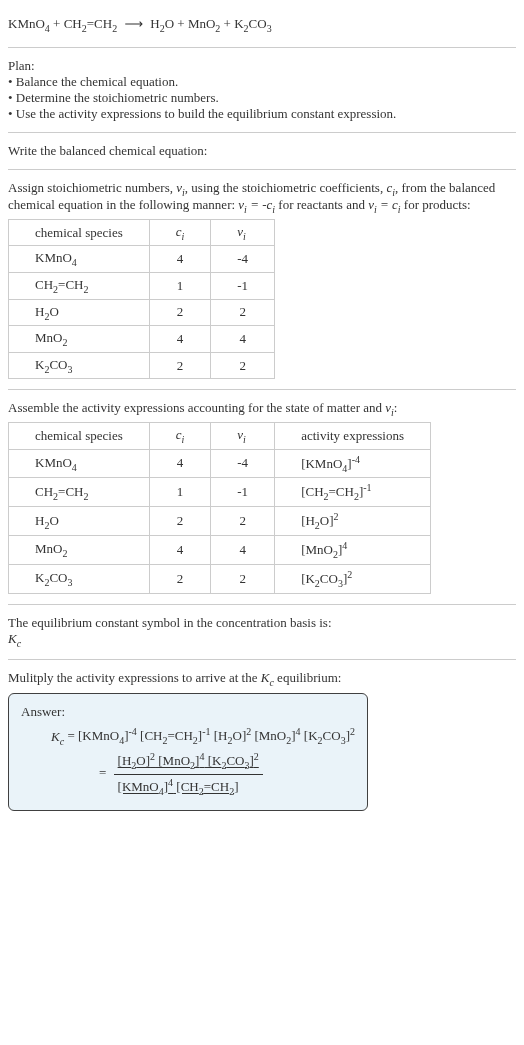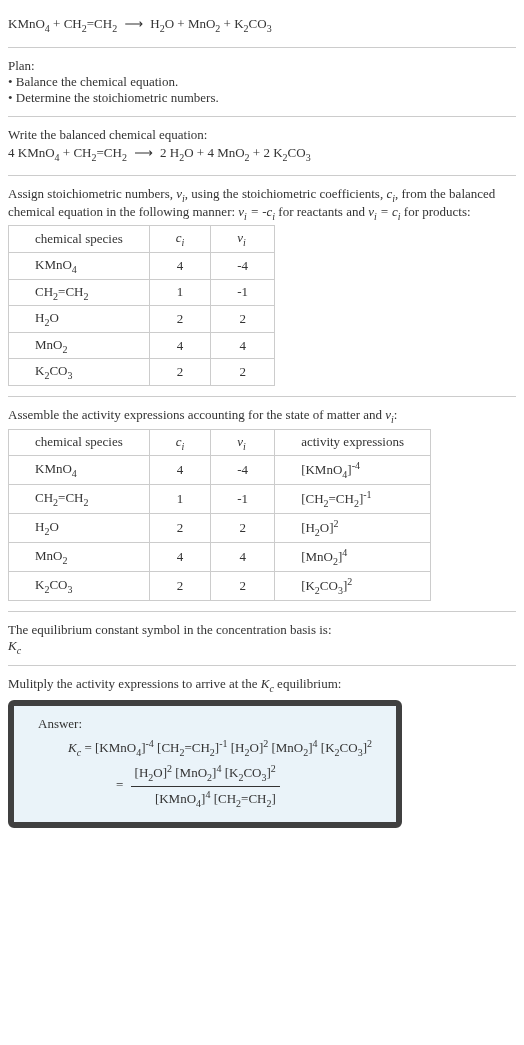--- a/index.html
+++ b/index.html
@@ -38,37 +38,38 @@
       border: 1px solid #ccc;
       padding: 4px 26px;
       text-align: left;
       font-weight: normal;
     }
     th {
       background: #fff;
     }
     .answer-box {
       background: #eaf3f9;
-      border: 6px solid #404040;
+      border: 1px solid #404040;
       border-radius: 6px;
-      padding: 10px 24px;
+      padding: 10px 12px;
       margin-top: 6px;
       display: inline-block;
     }
     .answer-label {
       margin-bottom: 4px;
     }
     .eq-line {
       line-height: 1.6;
     }
     .frac {
       display: inline-block;
-      text-align: right;
+      text-align: left;
       vertical-align: middle;
       margin: 0 4px;
+      text-decoration: underline;
     }
     .frac-num {
       display: block;
       border-bottom: 1px solid #333;
       padding: 0 4px;
     }
     .frac-den {
       display: block;
       padding: 0 4px;
     }
@@ -91,29 +92,27 @@
     KMnO<span class="sub">4</span> + CH<span class="sub">2</span>=CH<span class="sub">2</span> <span class="arrow">⟶</span> H<span class="sub">2</span>O + MnO<span class="sub">2</span> + K<span class="sub">2</span>CO<span class="sub">3</span>
   </div>
 </div>
 
 <hr>
 
 <div class="section">
   <div>Plan:</div>
   <div>• Balance the chemical equation.</div>
   <div>• Determine the stoichiometric numbers.</div>
+  <div>• Use the activity expressions to build the equilibrium constant expression.</div>
 </div>
 
 <hr>
 
 <div class="section">
   <div>Write the balanced chemical equation:</div>
-  <div class="eq-line">
-    4 KMnO<span class="sub">4</span> + CH<span class="sub">2</span>=CH<span class="sub">2</span> <span class="arrow">⟶</span> 2 H<span class="sub">2</span>O + 4 MnO<span class="sub">2</span> + 2 K<span class="sub">2</span>CO<span class="sub">3</span>
-  </div>
 </div>
 
 <hr>
 
 <div class="section">
   <span>Assign stoichiometric numbers, </span><span class="italic">ν<span class="sub">i</span></span><span>, using the stoichiometric coefficients, </span><span class="italic">c<span class="sub">i</span></span><span>, from the balanced chemical equation in the following manner: </span><span class="italic">ν<span class="sub">i</span> = -c<span class="sub">i</span></span><span> for reactants and </span><span class="italic">ν<span class="sub">i</span> = c<span class="sub">i</span></span><span> for products:</span>
 
   <table>
     <tbody>
         <tr>

